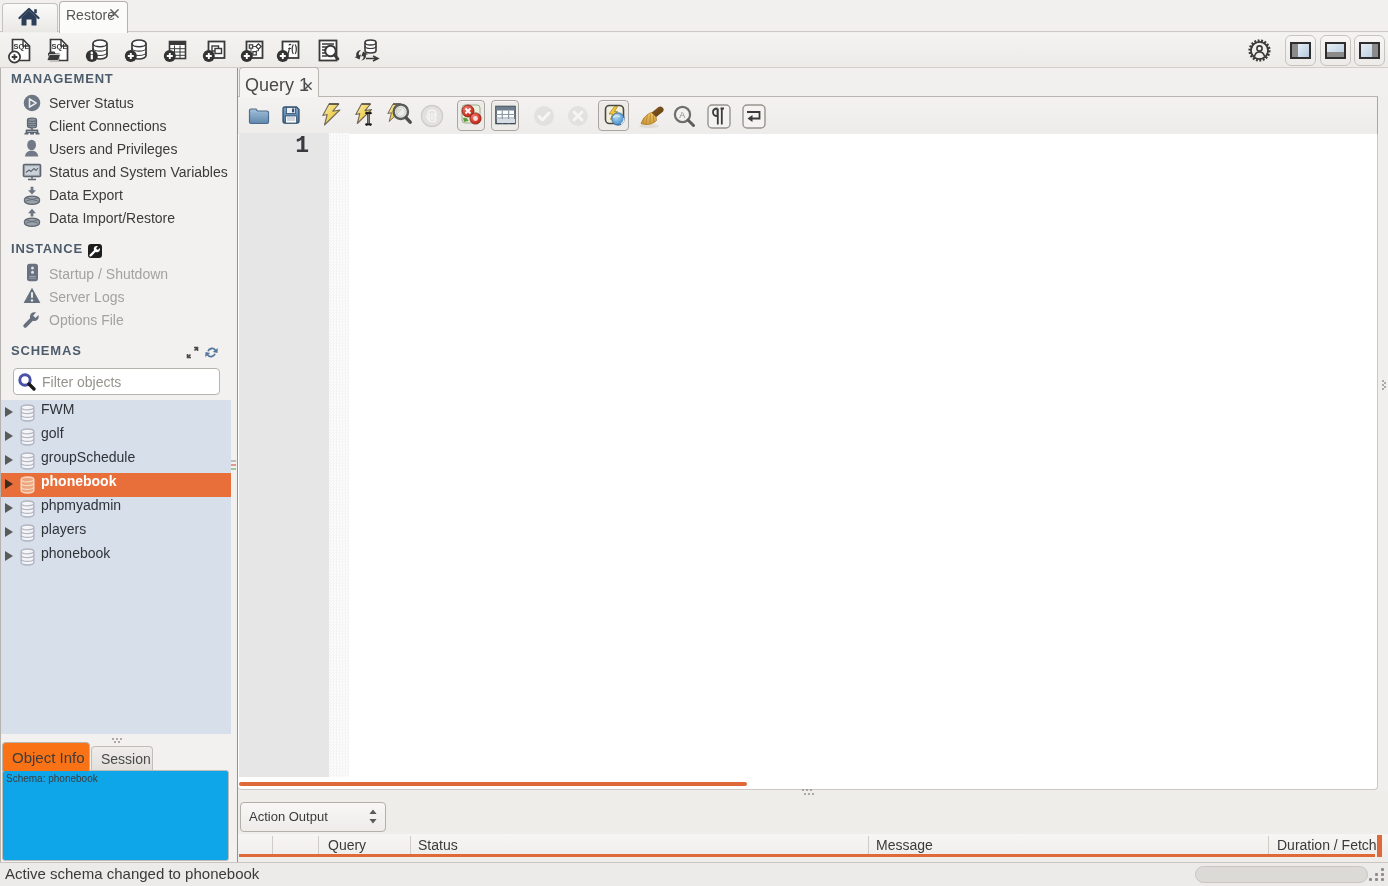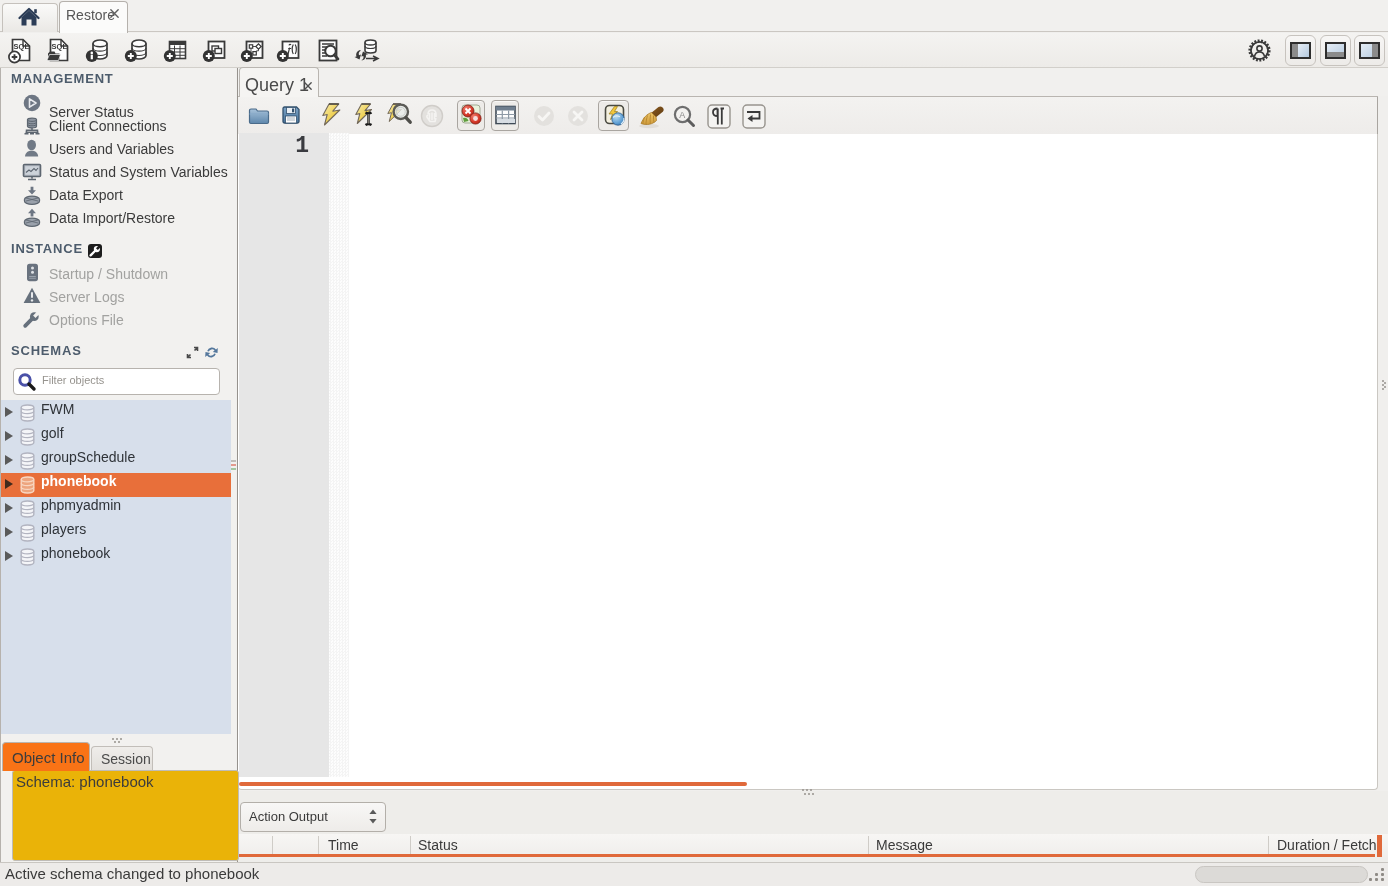--- a/index.html
+++ b/index.html
@@ -23,21 +23,21 @@
 
 #schemalist { left:1px; top:400px; width:230px; height:334px; background:#d7dfeb; }
 .srow { position:absolute; left:1px; width:230px; height:24px; font-size:14px; color:#2f3338; }
 .srow .lbl { position:absolute; left:40px; top:0px; }
 .srow.sel { background:#e86f3a; color:#fff; font-weight:bold; }
 .tri { position:absolute; left:4px; top:6px; width:0; height:0; border-left:8px solid #5a5a5a; border-top:5px solid transparent; border-bottom:5px solid transparent; }
 .srow.sel .tri { border-left-color:#402a1c; }
 
 #objinfotab { left:2px; top:742px; width:88px; height:29px; background:#f97316; border:1px solid #b9b5b0; border-bottom:none; border-radius:4px 4px 0 0; font-size:15px; color:#3c3c3c; z-index:3; }
 #sessiontab { left:91px; top:746px; width:62px; height:25px; background:linear-gradient(#efedea,#e2dfdb); border:1px solid #c2beb9; border-bottom:none; border-radius:4px 4px 0 0; font-size:14px; color:#4a4a4a; }
-#infopanel { left:12px; top:770px; width:227px; height:91px; background:#eab308; border:1px solid #bfbcb7; border-radius:3px; font-size:15px; color:#3c3c3c; z-index:2; }
+#infopanel { left:2px; top:770px; width:227px; height:91px; background:#0ea5e9; border:1px solid #bfbcb7; border-radius:3px; font-size:10px; color:#3c3c3c; z-index:2; }
 
 #qtabrow { left:238px; top:68px; width:1150px; height:28px; background:#f1f0ee; }
 #querytab { left:239px; top:67px; width:80px; height:30px; background:#f5f4f2; border:1px solid #b9b5b0; border-bottom:none; border-radius:4px 4px 0 0; font-size:18px; color:#4a4a4a; z-index:2; }
 #qtabline { left:238px; top:96px; width:1140px; height:1px; background:#b9b5b0; }
 #edtb { left:238px; top:97px; width:1140px; height:37px; background:linear-gradient(#f3f2f0,#eeecea); border-right:1px solid #a9a5a0; }
 .tbtn { position:absolute; top:100px; height:31px; background:#edebe8; border:1px solid #a9a5a0; border-radius:4px; box-shadow:inset 0 1px 0 #f8f7f6; }
 #editor { left:238px; top:134px; width:1140px; height:656px; background:#fff; border-bottom:1px solid #cac7c2; border-right:1px solid #cac7c2; border-radius:0 0 4px 4px; }
 #gutter { left:239px; top:133px; width:90px; height:644px; background:#e6e6e6; }
 #foldm { left:329px; top:133px; width:20px; height:644px; background: repeating-conic-gradient(#f4f4f4 0 25%, #fdfdfd 0 50%); background-size:3px 3px; }
 #lnum { left:239px; top:133px; width:70px; text-align:right; font-family:"Liberation Mono",monospace; font-size:23px; font-weight:bold; color:#3a3b40; }
@@ -188,23 +188,23 @@
 <svg style="left:1359px; top:42px;" width="21" height="17" viewBox="0 0 21 17">
   <rect x="1" y="1" width="19" height="15" fill="url(#g1)" stroke="#2e2e2e" stroke-width="2"></rect>
   <rect x="13" y="2" width="6" height="13" fill="#8b8b8b"></rect>
 </svg>
 </div>
 
 <div class="abs" id="sidebar"></div>
 <div class="abs" id="sidediv"></div>
 
 <div class="abs sechead" style="left:11px; top:71px;">MANAGEMENT</div>
-<div class="abs navitem" style="top:104px;">Server Status</div>
+<div class="abs navitem" style="top:95px;">Server Status</div>
 <div class="abs navitem" style="top:118px;">Client Connections</div>
-<div class="abs navitem" style="top:141px;">Users and Variables</div>
+<div class="abs navitem" style="top:141px;">Users and Privileges</div>
 <div class="abs navitem" style="top:164px;">Status and System Variables</div>
 <div class="abs navitem" style="top:187px;">Data Export</div>
 <div class="abs navitem" style="top:210px;">Data Import/Restore</div>
 
 <div class="abs sechead" style="left:11px; top:241px;">INSTANCE</div>
 <div class="abs navitem dis" style="top:266px;">Startup / Shutdown</div>
 <div class="abs navitem dis" style="top:289px;">Server Logs</div>
 <div class="abs navitem dis" style="top:312px;">Options File</div>
 
 <div class="abs sechead" style="left:11px; top:343px;">SCHEMAS</div>
@@ -279,21 +279,21 @@
   <path d="M8.5 4.5 L11.5 1.5 M8 1.5 H11.5 V5" fill="none" stroke="#4a4a4a" stroke-width="1.6"></path>
 </svg>
 
 <svg style="left:204px; top:345px;" width="15" height="15" viewBox="0 0 15 15">
   <path d="M3.2 6 A5 5 0 0 1 12 4.5 L13.8 3 L13.5 8 L8.8 7 L10.6 5.6 A3.4 3.4 0 0 0 4.8 6.6 Z" fill="#54779c"></path>
   <path d="M11.8 9 A5 5 0 0 1 3 10.5 L1.2 12 L1.5 7 L6.2 8 L4.4 9.4 A3.4 3.4 0 0 0 10.2 8.4 Z" fill="#54779c"></path>
 </svg>
 </div>
 
 <div class="abs" id="filterbox" style="left:13px; top:368px; width:207px; height:27px; background:#fff; border:1px solid #b7b3ae; border-radius:4px;">
-  <span style="position:absolute; left:28px; top:5px; font-size:11px; color:#96938e;">Filter objects</span>
+  <span style="position:absolute; left:28px; top:5px; font-size:14px; color:#96938e;">Filter objects</span>
 </div>
 <svg style="left:17px; top:372px;" width="20" height="20" viewBox="0 0 20 20">
   <circle cx="8" cy="8" r="5.2" fill="#fff" stroke="#4a51a8" stroke-width="3"></circle>
   <path d="M12 12 L17 17" stroke="#1a1a1a" stroke-width="3.4" stroke-linecap="round"></path>
 </svg>
 
 <div class="abs" id="schemalist"></div>
 <div class="abs srow" style="top:401px;">
     <span class="tri"></span>
     <span class="lbl">FWM</span>
@@ -539,21 +539,21 @@
 <svg style="left:368px; top:808px;" width="10" height="17" viewBox="0 0 10 16">
   <path d="M5 1 L8.6 5.5 H1.4 Z" fill="#5a5a5a"></path>
   <path d="M5 15 L1.4 10.5 H8.6 Z" fill="#5a5a5a"></path>
 </svg>
 <div class="abs" id="outhead"></div>
 <div class="abs colsep" style="left:272px;"></div>
 <div class="abs colsep" style="left:318px;"></div>
 <div class="abs colsep" style="left:410px;"></div>
 <div class="abs colsep" style="left:868px;"></div>
 <div class="abs colsep" style="left:1268px;"></div>
-<div class="abs collbl" style="left:328px;">Time</div>
+<div class="abs collbl" style="left:328px;">Query</div>
 <div class="abs collbl" style="left:418px;">Status</div>
 <div class="abs collbl" style="left:876px;">Message</div>
 <div class="abs collbl" style="left:1277px;">Duration / Fetch</div>
 <div class="abs" id="orangeline"></div>
 <div class="abs" id="orangebar"></div>
 
 <div class="abs" id="statusbar">
     <span style="position:absolute; left:5px; top:2px;">Active schema changed to phonebook</span>
   </div>
 <div class="abs" id="spill"></div>

